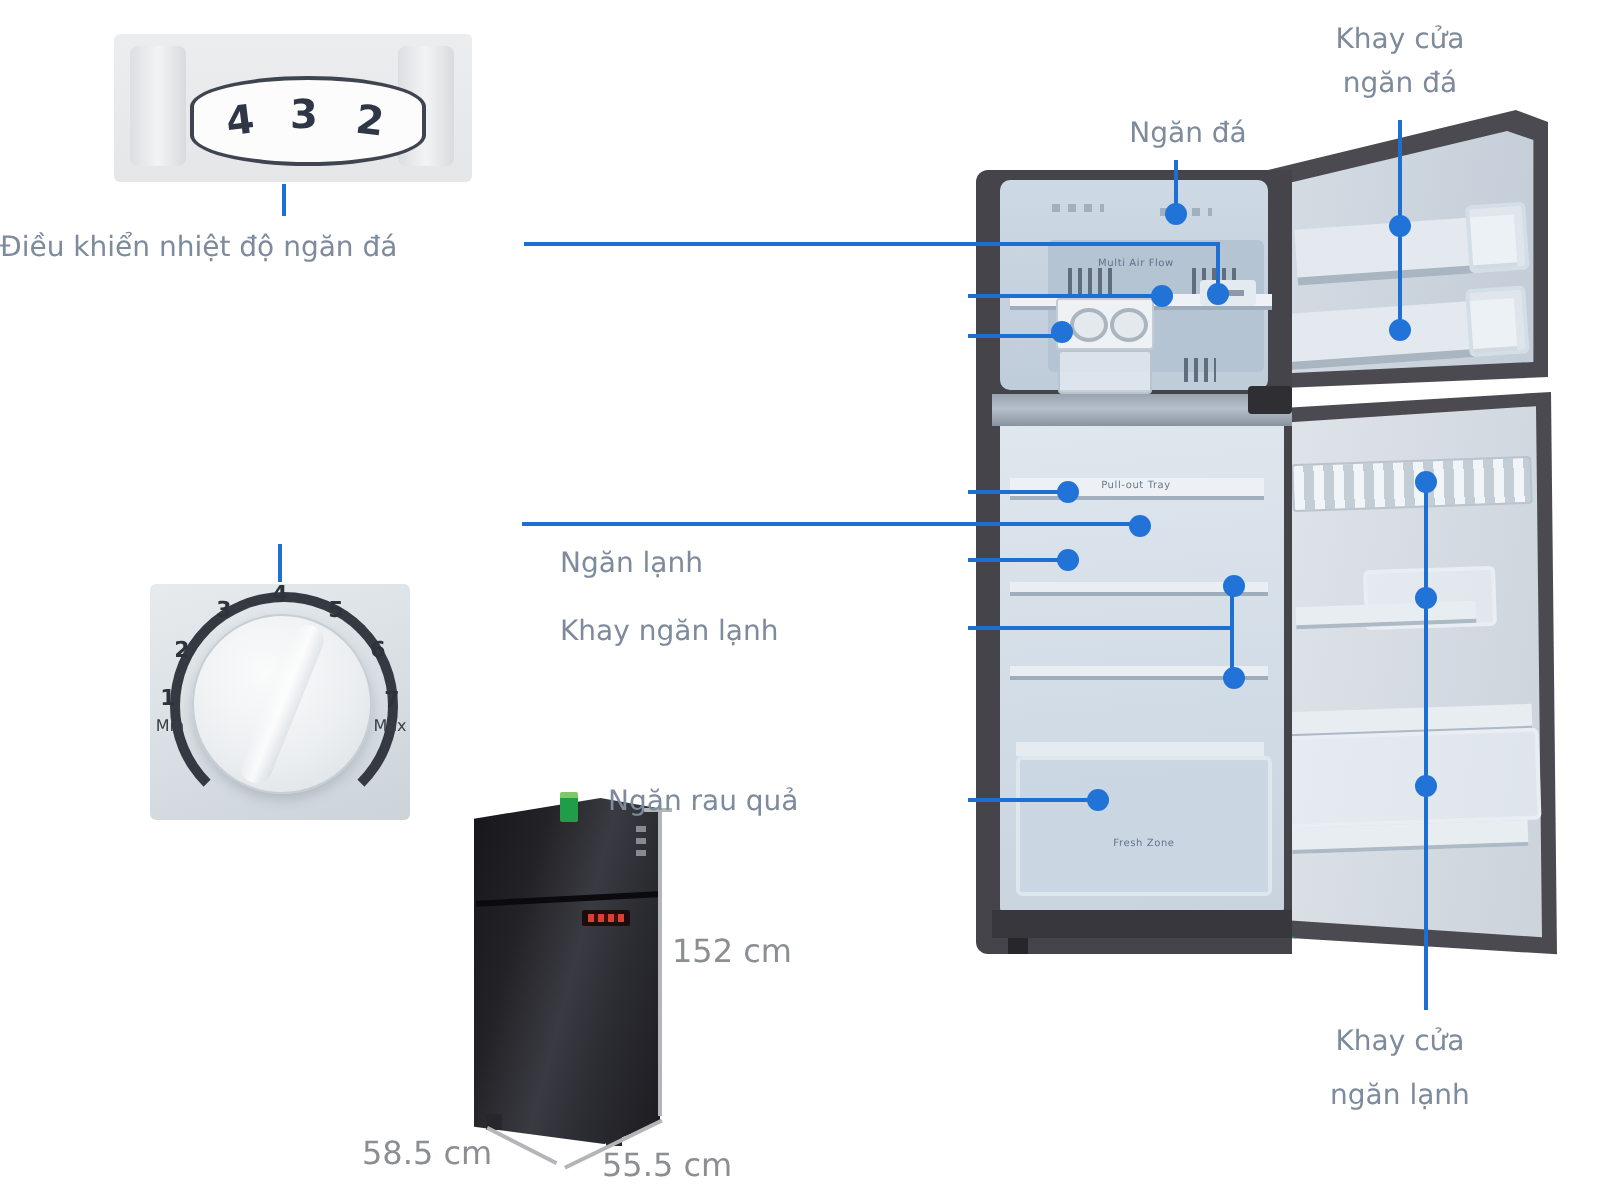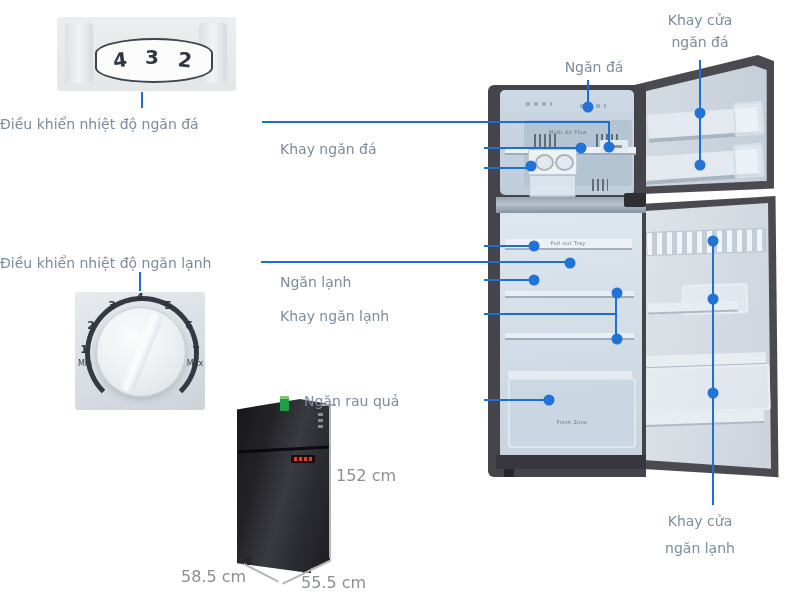--- a/index.html
+++ b/index.html
@@ -104,21 +104,20 @@
     <span class="digit" style="left:63px;top:43px;transform:translate(-50%,-50%) rotate(-7deg);">4</span>
     <span class="digit" style="left:95px;top:40px;">3</span>
     <span class="digit" style="left:128px;top:43px;transform:translate(-50%,-50%) rotate(7deg);">2</span>
   </div>
   <div class="vline" style="left:141px;top:92px;height:16px;"></div>
   <div class="lbl r" style="left:0;top:113px;width:258px;">Điều khiển nhiệt độ ngăn đá</div>
   <div class="hline" style="left:262px;top:121px;width:347px;"></div>
   <div class="vline" style="left:608px;top:121px;height:23px;"></div>
   <div class="dot" style="left:609px;top:147px;"></div>
 
-  <div class="lbl r" style="left:0;top:252px;width:257px;">Điều khiển nhiệt độ ngăn lạnh</div>
   <div class="vline" style="left:139px;top:272px;height:19px;"></div>
   <div class="hline" style="left:261px;top:261px;width:305px;"></div>
   <div class="dot" style="left:570px;top:263px;"></div>
 
   <div id="dial2" class="abs">
     <div class="arc"></div>
     <div class="knob">
         <div class="ridge"></div>
       </div>
     <span class="mark" style="left:9px;top:57px;">1</span>
@@ -199,21 +198,20 @@
   <div class="dot" style="left:588px;top:107px;"></div>
 
   <div class="lbl c" style="left:650px;top:9px;width:100px;">
     <span>Khay cửa</span><br>
     <span>ngăn đá</span>
   </div>
   <div class="vline" style="left:699px;top:60px;height:105px;"></div>
   <div class="dot" style="left:700px;top:113px;"></div>
   <div class="dot" style="left:700px;top:165px;"></div>
 
-  <div class="lbl r" style="left:280px;top:138px;width:200px;">Khay ngăn đá</div>
   <div class="hline" style="left:484px;top:147px;width:93px;"></div>
   <div class="dot" style="left:581px;top:148px;"></div>
 
   <div class="hline" style="left:484px;top:167px;width:44px;"></div>
   <div class="dot" style="left:531px;top:166px;"></div>
 
   <div class="hline" style="left:484px;top:245px;width:46px;"></div>
   <div class="dot" style="left:534px;top:246px;"></div>
 
   <div class="lbl r" style="left:280px;top:271px;width:200px;">Ngăn lạnh</div>

